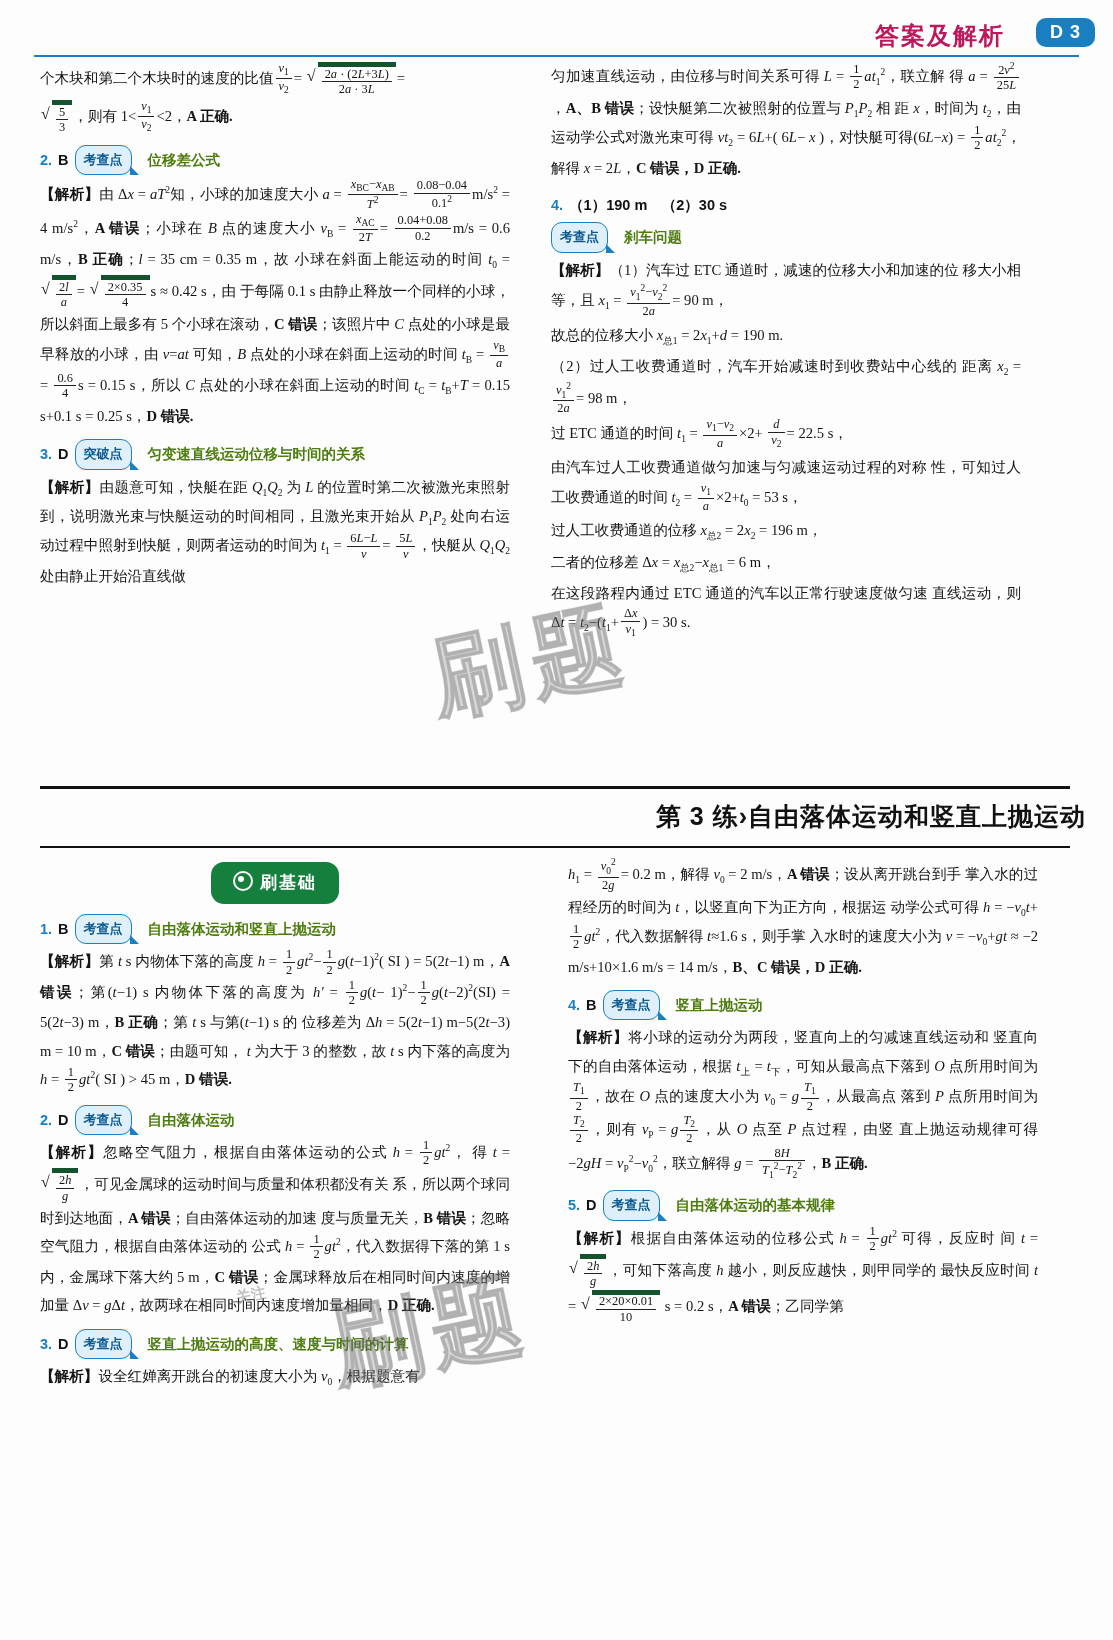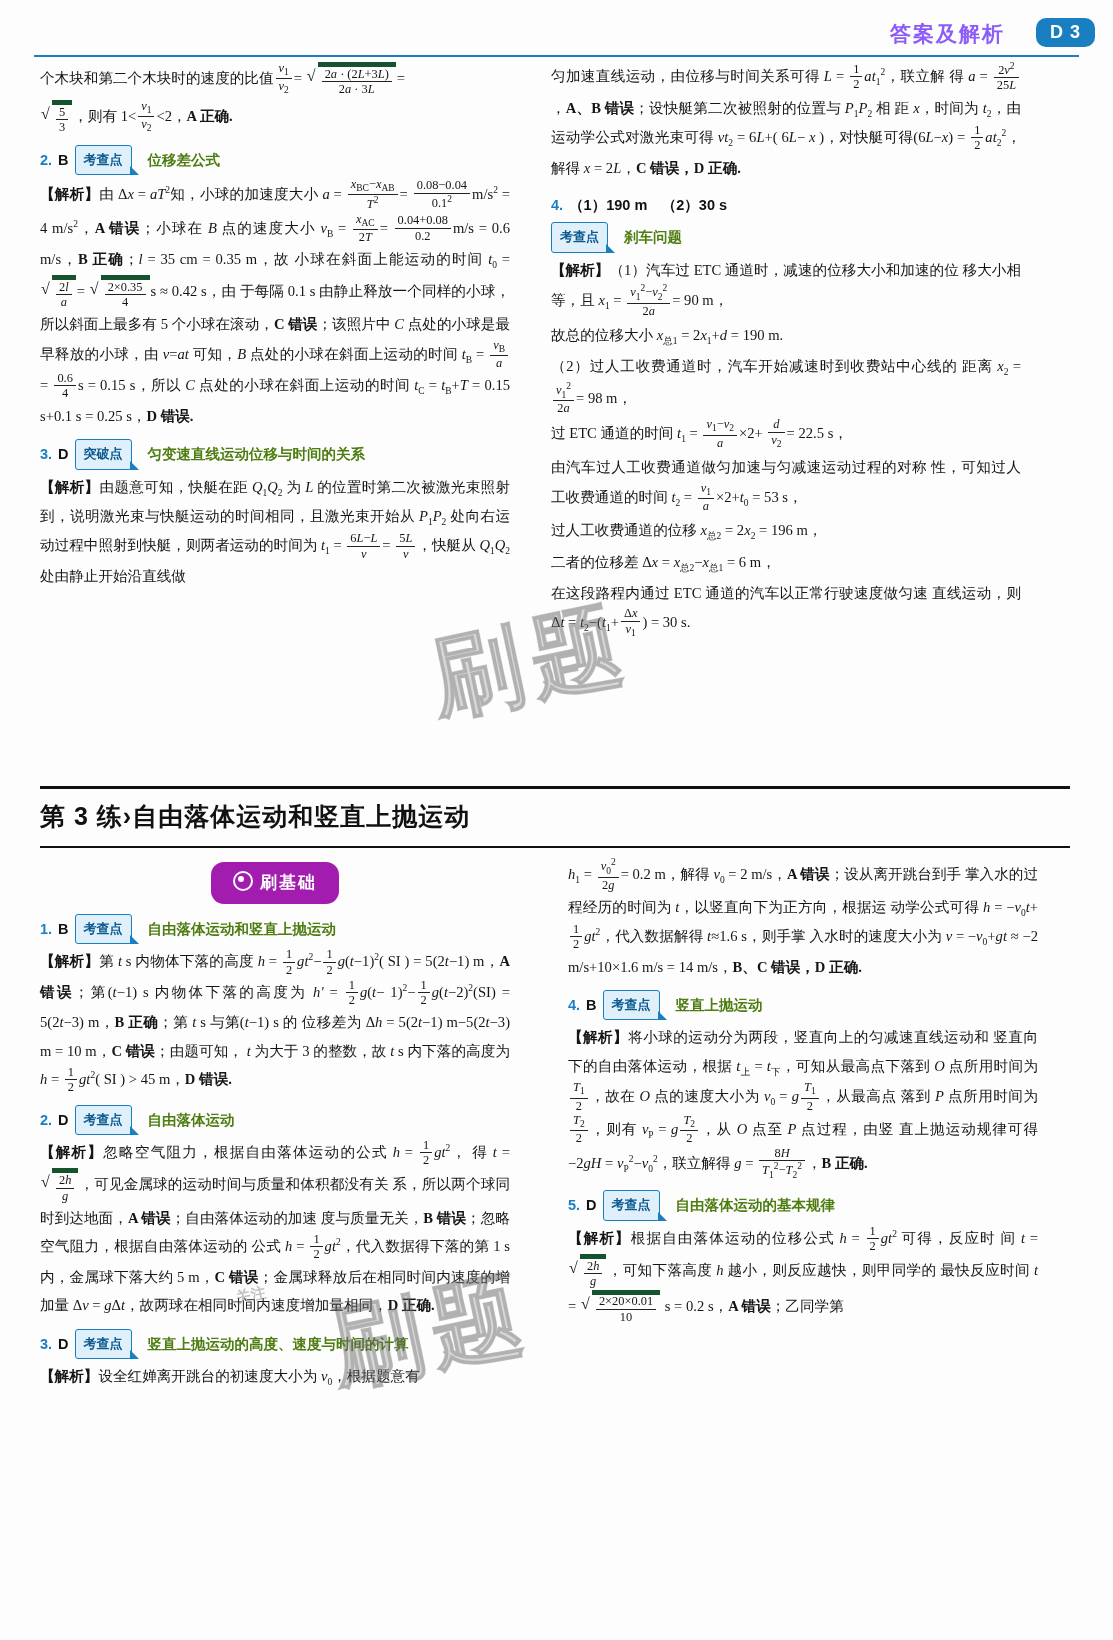--- a/index.html
+++ b/index.html
@@ -15,21 +15,21 @@
     position:absolute;inset:0;
     background:#fdfdfd;
   }
   
   .top-bar{
     position:absolute;top:0;left:0;width:1113px;height:58px;
   }
   .top-title{
     position:absolute;right:108px;top:20px;
     font-family:"Liberation Sans",sans-serif;
-    font-weight:bold;font-size:21px;color:#8b5cf6;
+    font-weight:bold;font-size:24px;color:#be185d;
     letter-spacing:2px;
   }
   .page-badge{
     position:absolute;right:18px;top:18px;
     background:#1a7fc1;color:#fff;
     font-family:"Liberation Sans",sans-serif;
     font-weight:bold;font-size:18px;
     padding:4px 14px;border-radius:10px;
     letter-spacing:1px;
   }
@@ -53,21 +53,21 @@
   }
   .ans-num{color:#1a7fc1;font-weight:bold;}
   .ans-val{color:#111;font-weight:bold;}
   .tag{
     display:inline-block;
     background:#dff0fb;
     border:1px solid #1a7fc1;
     color:#0d5a8f;
     font-size:13px;font-weight:bold;
     padding:1px 8px 2px 8px;
-    border-radius:3px;
+    border-radius:11px;
     position:relative;
     font-family:"Liberation Sans",sans-serif;
   }
   .tag::after{
     content:"";
     position:absolute;right:-8px;bottom:-1px;
     width:0;height:0;
     border-left:9px solid #1a7fc1;
     border-top:9px solid transparent;
   }
@@ -81,43 +81,43 @@
   .frac{display:inline-block;vertical-align:middle;text-align:center;font-size:12.4px;line-height:1.15;margin:0 2px;position:relative;top:-1px;}
   .frac .num{display:block;border-bottom:1px solid #222;padding:0 3px;}
   .frac .den{display:block;padding:0 3px;}
   .sq{display:inline-block;position:relative;padding-left:11px;margin:0 1px;vertical-align:middle;}
   .sq::before{content:"\221A";position:absolute;left:0;top:-2px;font-size:16px;}
   .sq .bar{border-top:5px solid #14532d;padding:0 2px;display:inline-block;}
   sub{font-size:9.5px;}
   sup{font-size:9.5px;}
   
   .section-head{
-    position:absolute;left:40px;top:800px;width:1030px;
-    text-align:left;
+    position:absolute;left:56px;top:800px;width:1030px;
+    text-align:right;
   }
   .section-head .st{
     font-family:"Liberation Sans",sans-serif;
     font-weight:bold;font-size:25px;color:#111;letter-spacing:1px;
   }
   .section-head .num{color:#111;}
   .section-rule{
     position:absolute;left:40px;top:786px;width:1030px;height:3px;background:#111;
   }
   .section-rule2{
     position:absolute;left:40px;top:846px;width:1030px;height:2px;background:#111;
   }
   .col2{
     position:absolute;top:858px;width:470px;
     font-size:14.6px;line-height:1.95;text-align:justify;
   }
   .col2.left{left:40px;}
   .col2.right{left:568px;}
   .pill{
     display:inline-block;
-    background:#a21caf;color:#fff;
+    background:#15803d;color:#fff;
     font-family:"Liberation Sans",sans-serif;
     font-weight:bold;font-size:17px;
     padding:4px 22px 5px 22px;
     border-radius:13px;
     letter-spacing:2px;
   }
   .pill-wrap{text-align:center;margin:4px 0 10px 0;}
   .pill .ico{
     display:inline-block;width:16px;height:16px;border:2px solid #fff;border-radius:50%;
     margin-right:7px;vertical-align:-3px;position:relative;

